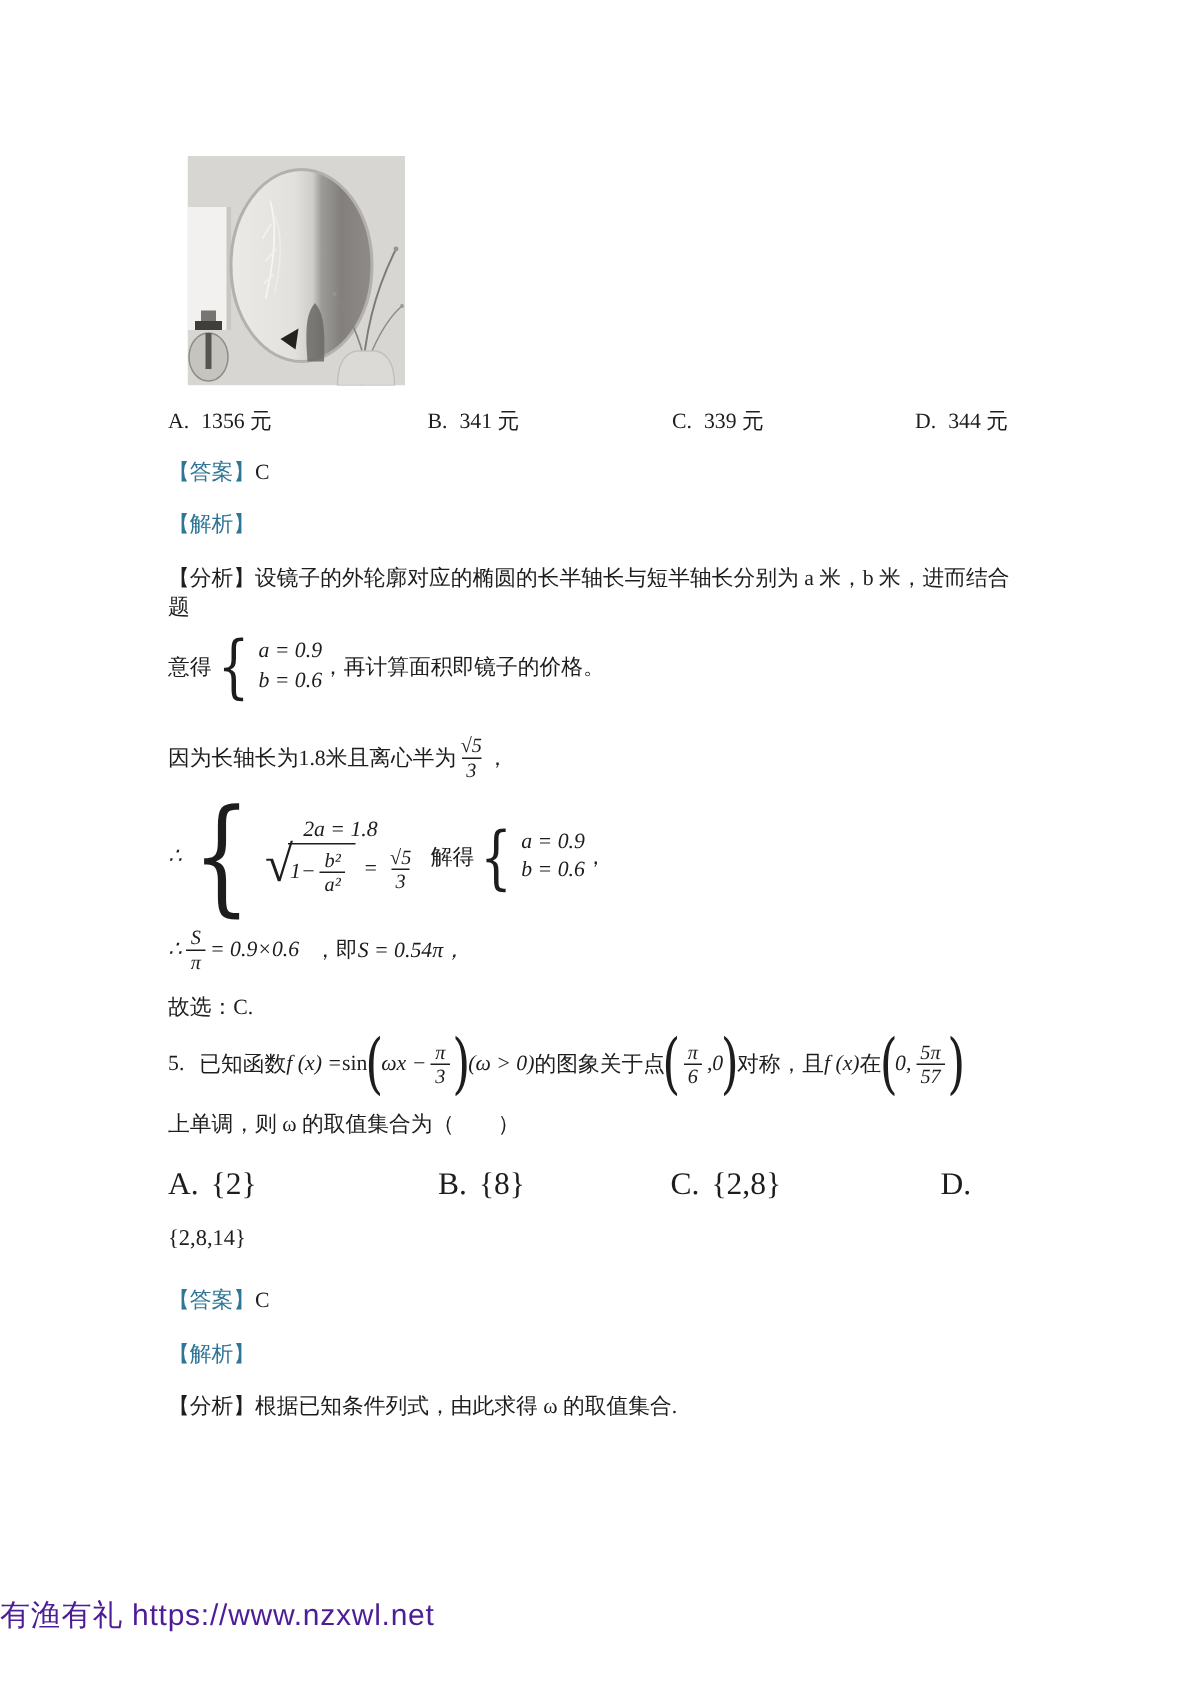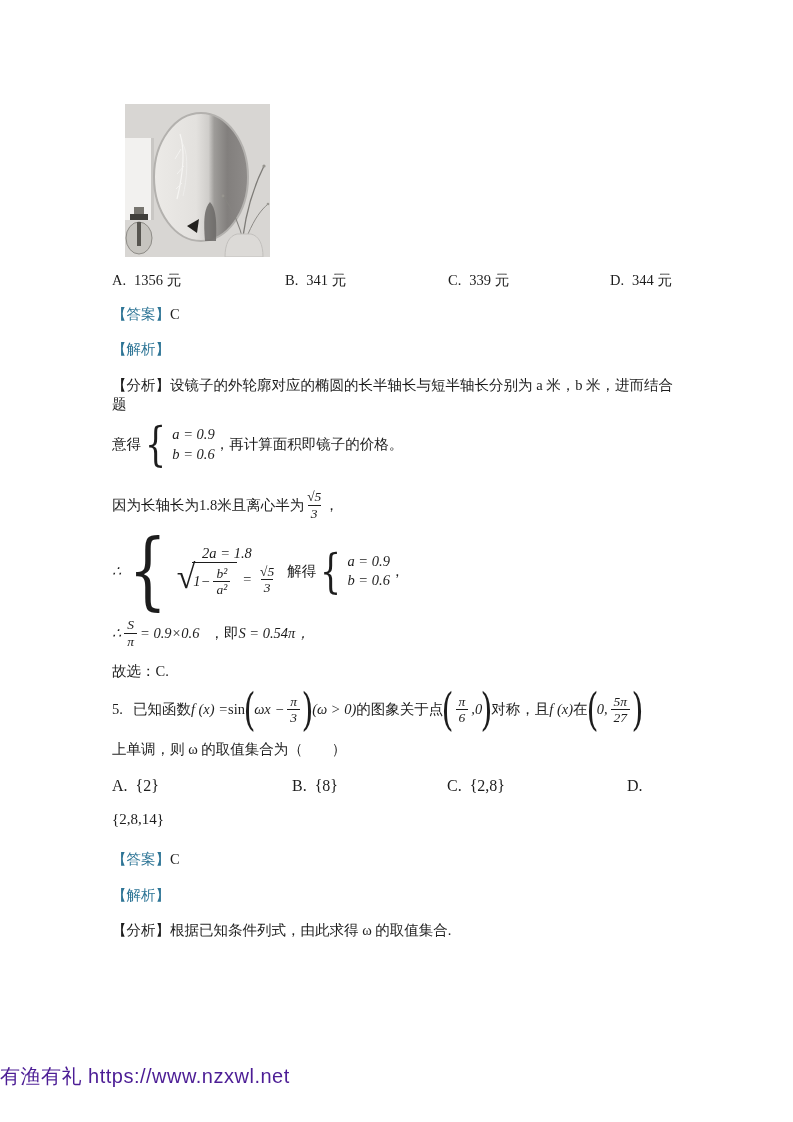--- a/index.html
+++ b/index.html
@@ -25,21 +25,21 @@
   .paren{display:inline-block;vertical-align:middle;font-family:"DejaVu Serif",serif;
          font-size:44px;line-height:.85;transform:scaleX(.7);margin:0 -4px;font-weight:400;}
   
   .sqrt{display:inline-flex;align-items:flex-start;vertical-align:middle;}
   .sqrt .sign{font-size:34px;line-height:1;font-style:normal;transform:translateY(-2px);}
   .sqrt .body{border-top:1.6px solid #1d1d1d;display:inline-flex;align-items:center;
               padding:3px 4px 0 1px;margin-left:-3px;}
   .eq2row{display:inline-flex;align-items:center;gap:5px;}
   
   .optrow4{margin-top:14px;display:grid;grid-template-columns:173px 163px 162px 1fr;}
-  .optrow5{margin-top:18px;display:grid;grid-template-columns:180px 155px 180px 1fr;font-size:16px;}
+  .optrow5{margin-top:18px;display:grid;grid-template-columns:180px 155px 180px 1fr;font-size:21px;}
   .okey{margin-right:8px;}
   
   .photo{margin-left:13px;width:145px;height:153px;}
   .ans1{margin-top:15px;}
   .jiexi1{margin-top:16px;}
   .fenxi1{margin-top:17px;}
   .yide{margin-top:10px;display:flex;align-items:center;}
   .xiangjie{margin-top:14px;}
   .because{margin-top:24px;display:flex;align-items:center;}
   .eqsys{margin-top:12px;display:flex;align-items:center;}
@@ -207,21 +207,21 @@
       </span>
       <span class="math">,0</span>
       <span class="paren">)</span>
       <span>对称，且</span>
       <span class="math">f (x)</span>
       <span>在</span>
       <span class="paren">(</span>
       <span class="math">0,</span>
       <span class="frac">
         <span class="num math">5π</span>
-        <span class="den math">27</span>
+        <span class="den math">57</span>
       </span>
       <span class="paren">)</span>
     </div>
     <div class="line q5l2">
       <span>上单调，则 ω 的取值集合为（　　）</span>
     </div>
 
     <div class="optrow5">
       <span class="opt"><span class="okey">A.</span><span>{2}</span></span>
       <span class="opt"><span class="okey">B.</span><span>{8}</span></span>

